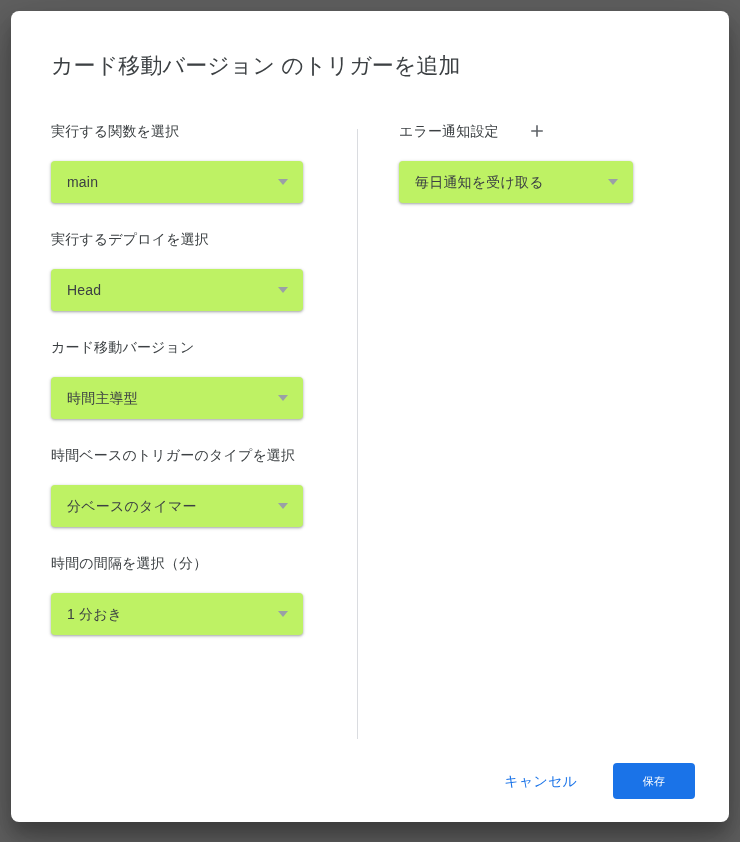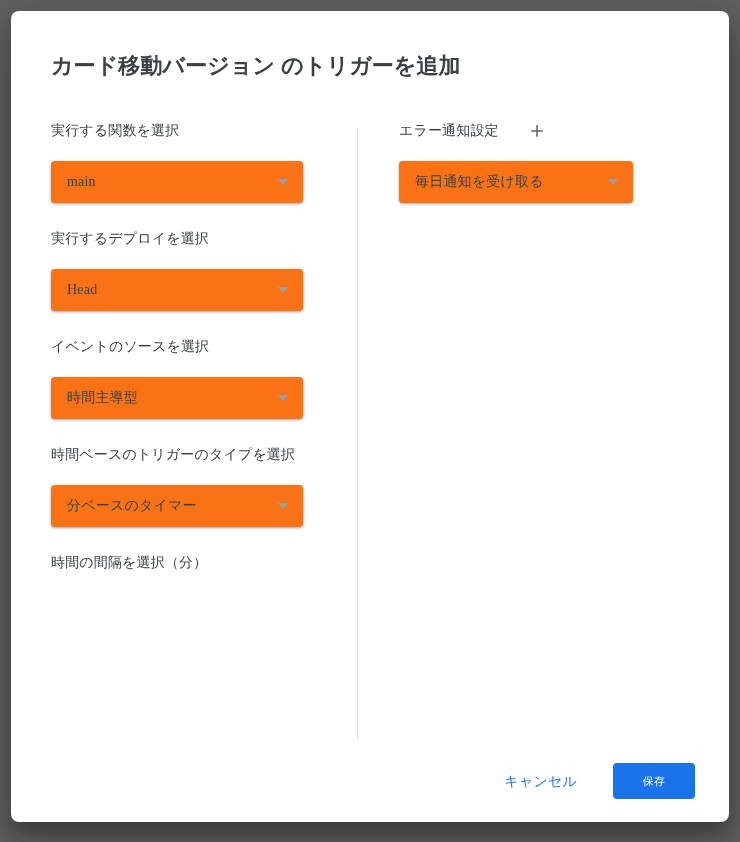--- a/index.html
+++ b/index.html
@@ -28,33 +28,32 @@
     box-shadow: 0 11px 15px rgba(0,0,0,0.20), 0 9px 46px rgba(0,0,0,0.12), 0 24px 38px rgba(0,0,0,0.14);
     overflow: hidden;
   }
 
   .dialog-title {
     position: absolute;
     left: 40px;
     top: 40px;
     font-size: 22px;
     line-height: 30px;
-    font-weight: 700;
+    font-weight: 400;
     color: #3c4043;
     letter-spacing: 0.1px;
     white-space: nowrap;
   }
 
   .content {
     position: absolute;
     left: 0;
     top: 108px;
     width: 718px;
     height: 620px;
-    font-family: Liberation Serif, serif;
   }
 
   .divider {
     position: absolute;
     left: 346px;
     top: 10px;
     width: 1px;
     height: 610px;
     background: #dadce0;
   }
@@ -100,21 +99,21 @@
     display: inline-flex;
     align-items: center;
     justify-content: center;
     cursor: pointer;
   }
   .plus-icon svg { display: block; }
 
   .select {
     position: relative;
     height: 42px;
-    background: #f97316;
+    background: #bef264;
     border-radius: 4px;
     box-shadow: 0 1px 2px 0 rgba(60,64,67,0.30), 0 1px 3px 1px rgba(60,64,67,0.15);
     display: flex;
     align-items: center;
     box-sizing: border-box;
     padding: 0 14px 0 16px;
     cursor: pointer;
     user-select: none;
   }
   .select.w-left { width: 252px; }
@@ -227,21 +226,21 @@
         <div class="select w-left">
           <span class="select-value">Head</span>
           <span class="select-arrow">
             <span class="caret"></span>
           </span>
         </div>
       </div>
 
       <div class="field">
         <div class="field-label-row">
-          <span class="field-label">イベントのソースを選択</span>
+          <span class="field-label">カード移動バージョン</span>
         </div>
         <div class="select w-left">
           <span class="select-value">時間主導型</span>
           <span class="select-arrow">
             <span class="caret"></span>
           </span>
         </div>
       </div>
 
       <div class="field">
@@ -252,20 +251,26 @@
           <span class="select-value">分ベースのタイマー</span>
           <span class="select-arrow">
             <span class="caret"></span>
           </span>
         </div>
       </div>
 
       <div class="field">
         <div class="field-label-row">
           <span class="field-label">時間の間隔を選択（分）</span>
+        </div>
+        <div class="select w-left">
+          <span class="select-value">1 分おき</span>
+          <span class="select-arrow">
+            <span class="caret"></span>
+          </span>
         </div>
       </div>
 
     </div>
 
     <div class="col-right">
 
       <div class="field">
         <div class="field-label-row">
           <span class="field-label">エラー通知設定</span>

